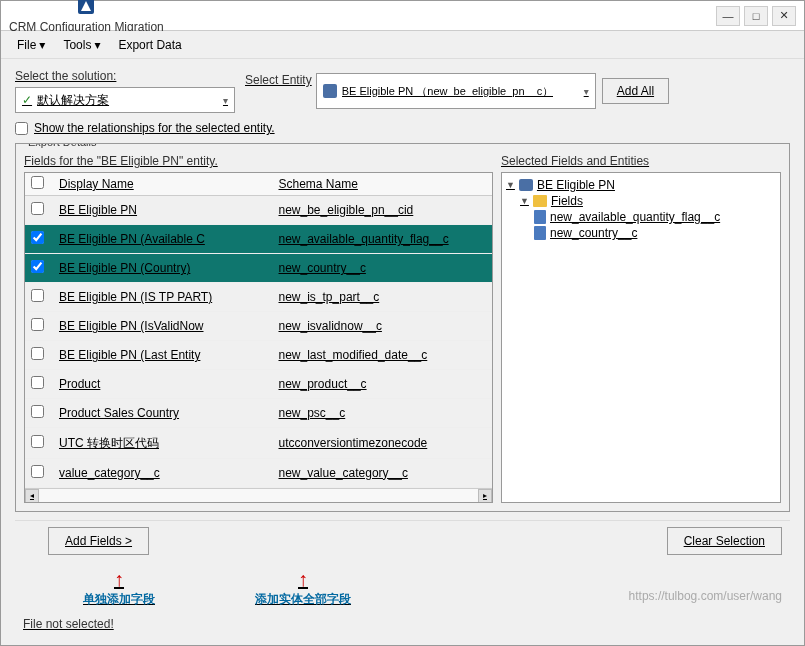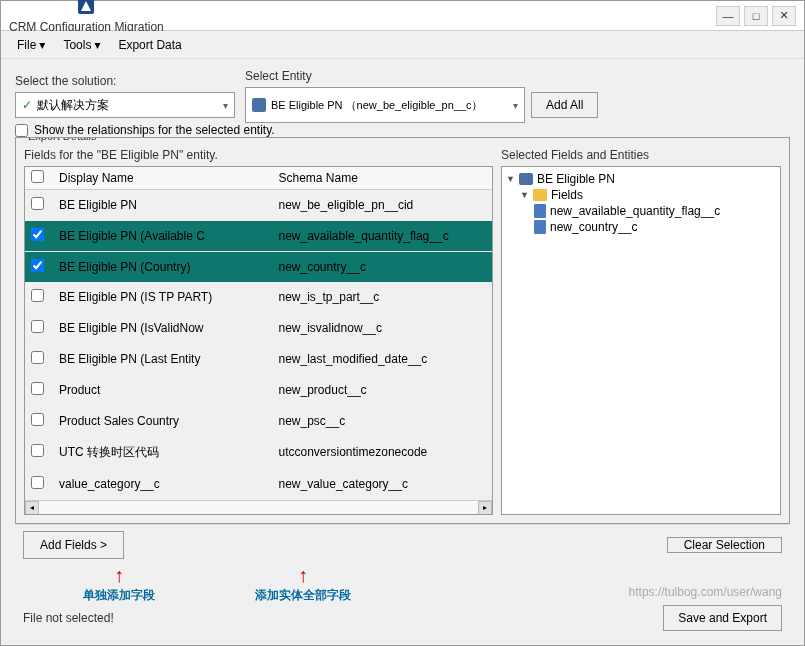--- a/index.html
+++ b/index.html
@@ -83,35 +83,36 @@
       display: flex;
       align-items: center;
       gap: 3px;
       font-size: 12px;
     }
     .main-content {
       flex: 1;
       padding: 10px 14px;
       display: flex;
       flex-direction: column;
-      gap: 0;
+      gap: 8px;
       overflow: hidden;
+      text-decoration: underline;
     }
     .label-text {
       font-size: 12px;
       color: #333;
     }
     .solution-section {
       display: flex;
       flex-direction: column;
       gap: 4px;
     }
     .entity-section {
       display: flex;
-      flex-direction: column;
+      flex-direction: row;
       gap: 4px;
     }
     .selectors-row {
       display: flex;
       align-items: center;
       gap: 10px;
     }
     .solution-dropdown {
       width: 220px;
       height: 26px;
@@ -323,31 +324,32 @@
       display: flex;
       align-items: center;
       justify-content: space-between;
       padding: 6px 8px;
       flex-shrink: 0;
       border-top: 1px solid #ddd;
     }
     .bottom-left {
       display: flex;
       gap: 8px;
+      margin-left: 25px;
     }
     .action-btn {
       height: 28px;
       padding: 0 16px;
       background: #f0f0f0;
       border: 1px solid #999;
       cursor: pointer;
       font-size: 12px;
     }
     .clear-selection-btn {
-      height: 16px;
+      height: 28px;
       padding: 0 16px;
       background: #f0f0f0;
       border: 1px solid #999;
       cursor: pointer;
       font-size: 12px;
     }
     .status-row {
       display: flex;
       align-items: center;
       justify-content: space-between;
@@ -584,16 +586,15 @@
       </div>
       <div class="arrow-annotation" style="margin-left: 60px;">
         <div class="red-arrow">↑</div>
         <span class="annotation-text">添加实体全部字段</span>
       </div>
       <span class="watermark">https://tulbog.com/user/wang</span>
     </div>
 
     <div class="status-row">
       <span class="status-text">File not selected!</span>
-      <button class="save-export-btn">Save and Export</button>
     </div>
   </div>
 </div>
 
 </body></html>

